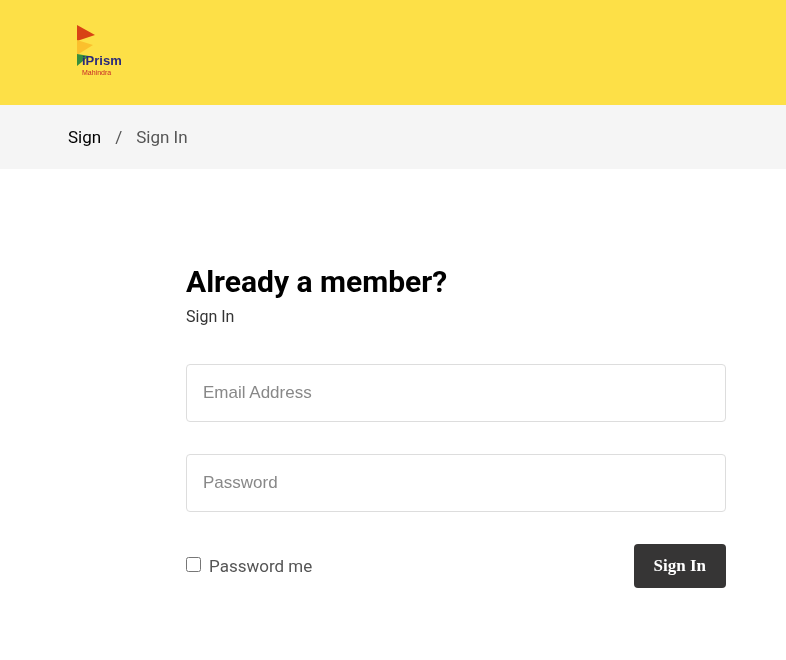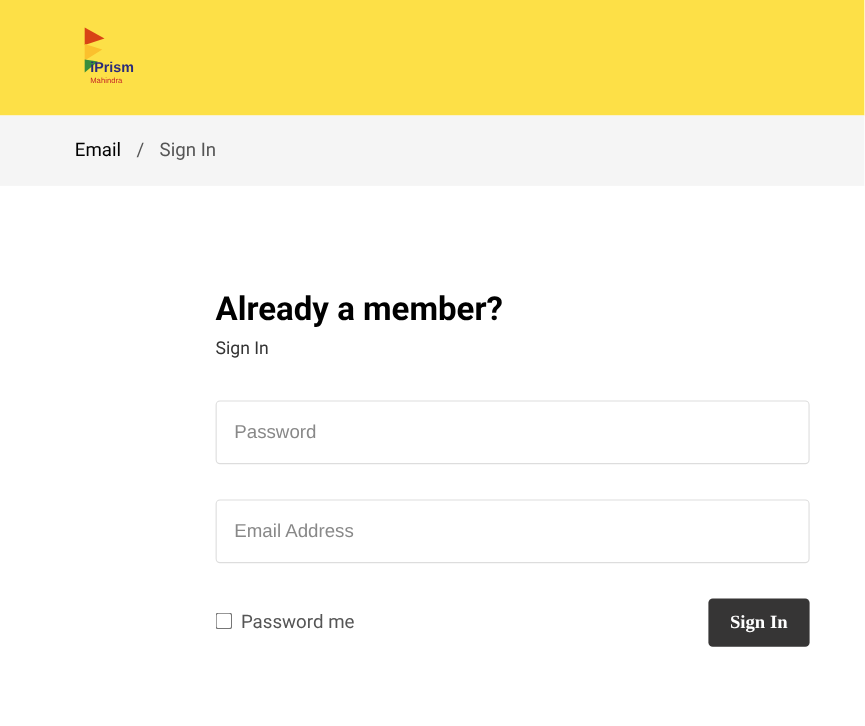--- a/index.html
+++ b/index.html
@@ -43,21 +43,20 @@
     }
     .breadcrumb-sep {
       color: #555;
     }
     .breadcrumb-current {
       color: #555;
     }
     .content {
       padding: 95px 60px 60px 186px;
       max-width: 726px;
-      margin-left: 10px;
     }
     .form-heading {
       font-size: 30px;
       font-weight: 700;
       color: #000;
       margin-bottom: 8px;
     }
     .form-subheading {
       font-size: 16px;
       color: #333;
@@ -120,33 +119,33 @@
       <polygon points="12,17 28,22 12,32" fill="#fbc02d"></polygon>
       <polygon points="12,31 24,33 12,43" fill="#388e3c"></polygon>
       <text x="17" y="42" font-size="13" font-weight="600" fill="#2b2b7a" font-family="Arial">iPrism</text>
       <text x="17" y="52" font-size="7" fill="#c62828" font-family="Arial">Mahindra</text>
     </svg>
   </div>
 </header>
 
 <nav class="breadcrumb-bar">
   <div class="breadcrumb">
-    <span class="breadcrumb-home">Email</span>
+    <span class="breadcrumb-home">Sign</span>
     <span class="breadcrumb-sep">/</span>
     <span class="breadcrumb-current">Sign In</span>
   </div>
 </nav>
 
 <main class="content">
   <h1 class="form-heading">Already a member?</h1>
   <p class="form-subheading">Sign In</p>
 
+  <input type="text" class="form-input" placeholder="Email Address" style="">
+
   <input type="password" class="form-input" placeholder="Password" style="">
-
-  <input type="text" class="form-input" placeholder="Email Address" style="">
 
   <div class="form-row">
     <div class="checkbox-wrap">
       <input type="checkbox" id="remember" style="">
       <label for="remember">Password me</label>
     </div>
     <button class="signin-btn">Sign In</button>
   </div>
 </main>
 

